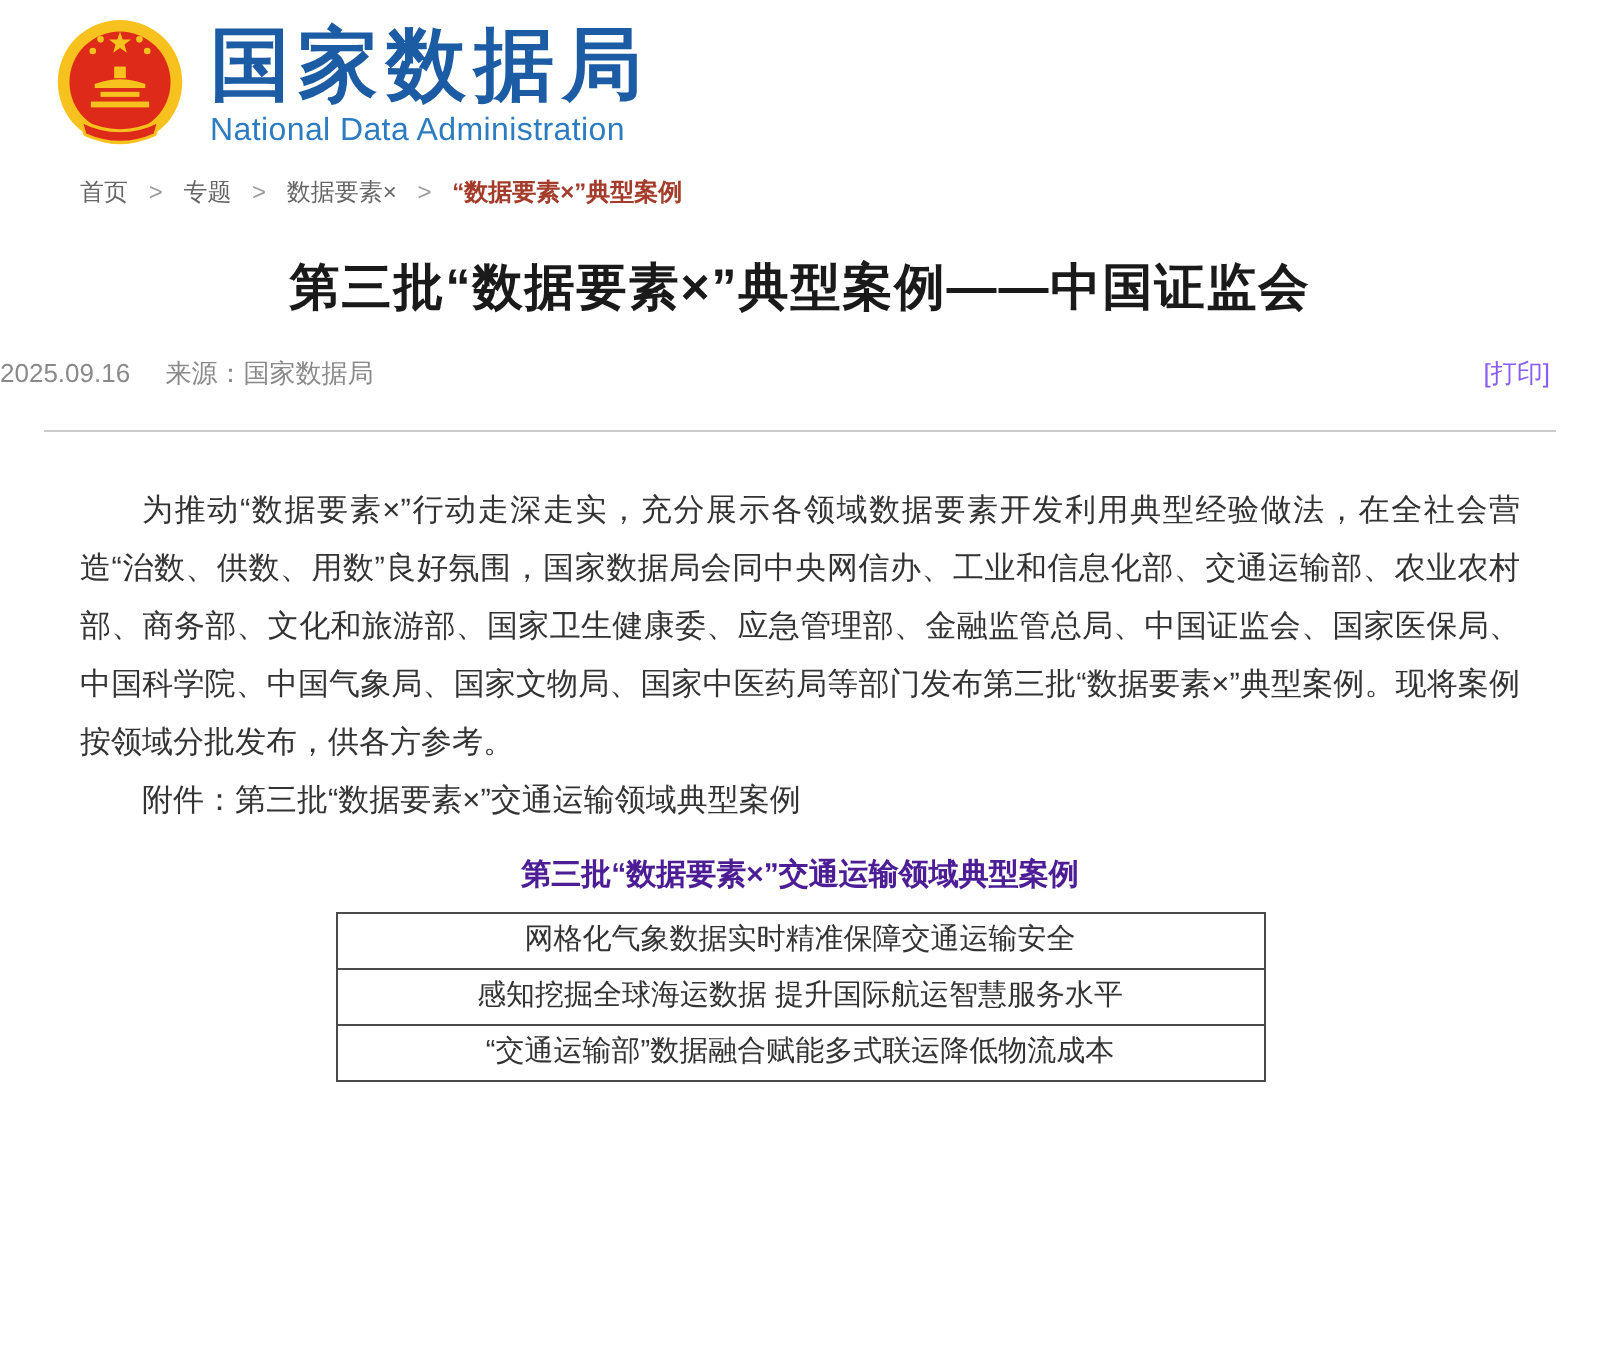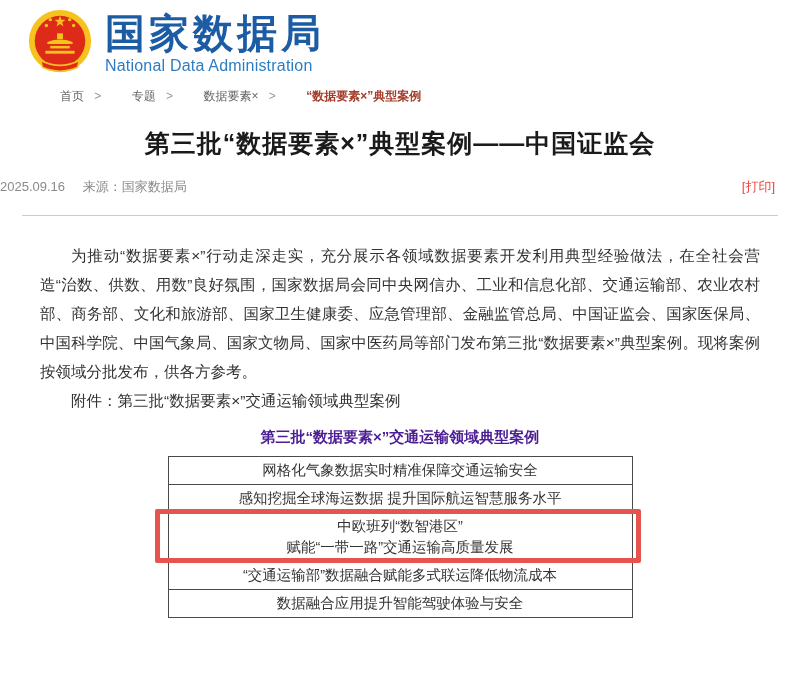--- a/index.html
+++ b/index.html
@@ -14,31 +14,31 @@
   .header { display: flex; align-items: flex-start; padding: 8px 0 0 25px; }
   .emblem { width: 70px; height: 70px; flex: 0 0 70px; }
   .header-text { margin-left: 10px; padding-top: 2px; }
   .site-name {
     font-size: 40px; font-weight: bold; color: #1c5ca5;
     letter-spacing: 4px; line-height: 46px;
   }
   .site-name-en { font-size: 16px; color: #2d7cc1; margin-top: 1px; letter-spacing: 0.2px; }
   
   .breadcrumb { margin: 10px 0 0 40px; font-size: 12px; color: #666; }
-  .breadcrumb .crumb { color: #666; cursor: pointer; margin-left: 20px; }
+  .breadcrumb .crumb { color: #666; cursor: pointer; }
   .breadcrumb .sep { margin: 0 7px; color: #999; }
   .breadcrumb .crumb.active { color: #a33c2a; font-weight: bold; }
   
   .article-title {
     text-align: center; font-size: 25px; font-weight: bold; color: #1a1a1a;
     margin: 22px 40px 0; letter-spacing: 1px;
   }
   .meta { position: relative; text-align: left; font-size: 13px; color: #8a8a8a; margin-top: 18px; }
   .meta .date { margin-right: 14px; }
-  .meta .print { position: absolute; right: 25px; top: 0; color: #ef4444; cursor: pointer; }
+  .meta .print { position: absolute; right: 25px; top: 0; color: #8b5cf6; cursor: pointer; }
   .rule { border: 0; border-top: 1px solid #ccc; margin: 19px 22px 0; }
   
   .content { padding: 25px 40px 0; font-size: 15.5px; line-height: 29px; text-align: justify; }
   .content p { margin: 0; text-indent: 2em; }
   
   .table-title { text-align: center; font-weight: bold; font-size: 15px; color: #4c1d95; margin-top: 13px; }
   .case-table { border-collapse: collapse; margin: 9px auto 0; width: 465px; }
   .case-table td {
     border: 1px solid #4a4a4a; text-align: center; font-size: 14.5px;
     color: #333; padding: 3px 6px; line-height: 21px; white-space: pre-line;
@@ -106,23 +106,16 @@
 
 <table class="case-table">
   <tbody>
     <tr>
         <td><span>网格化气象数据实时精准保障交通运输安全</span></td>
       </tr>
     <tr>
         <td><span>感知挖掘全球海运数据 提升国际航运智慧服务水平</span></td>
       </tr>
     <tr>
-        <td class="hl"><span>中欧班列“数智港区”
-赋能“一带一路”交通运输高质量发展</span><div class="highlight-box"></div></td>
-      </tr>
-    <tr>
         <td><span>“交通运输部”数据融合赋能多式联运降低物流成本</span></td>
-      </tr>
-    <tr>
-        <td><span>数据融合应用提升智能驾驶体验与安全</span></td>
       </tr>
   </tbody>
 </table>
 
 </body></html>

